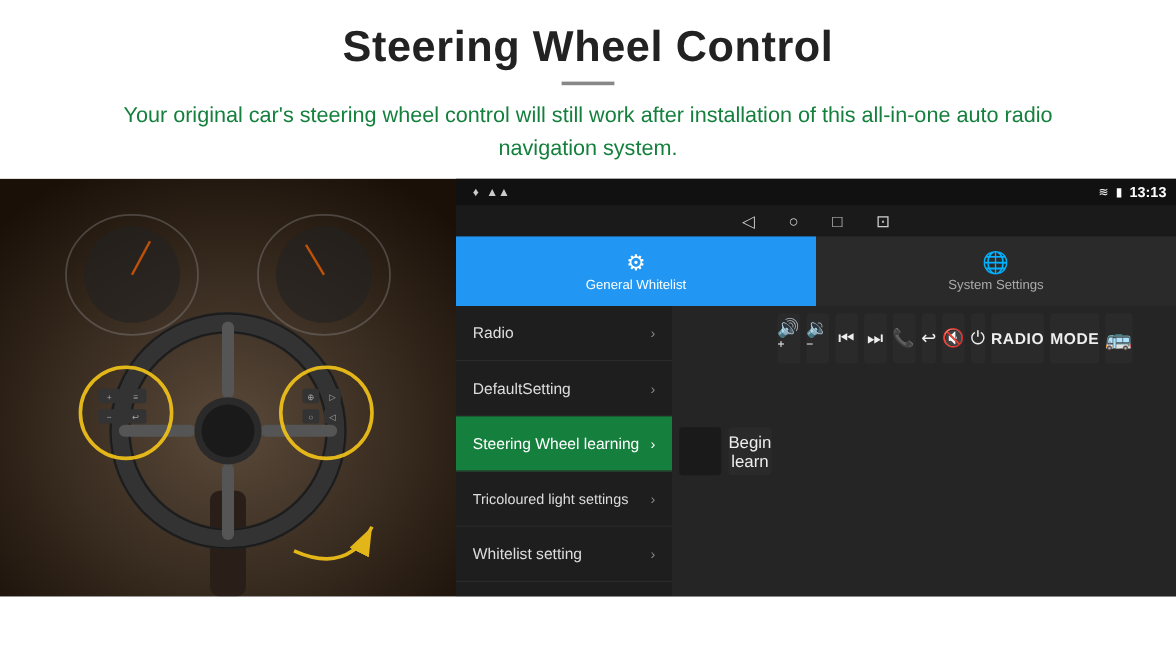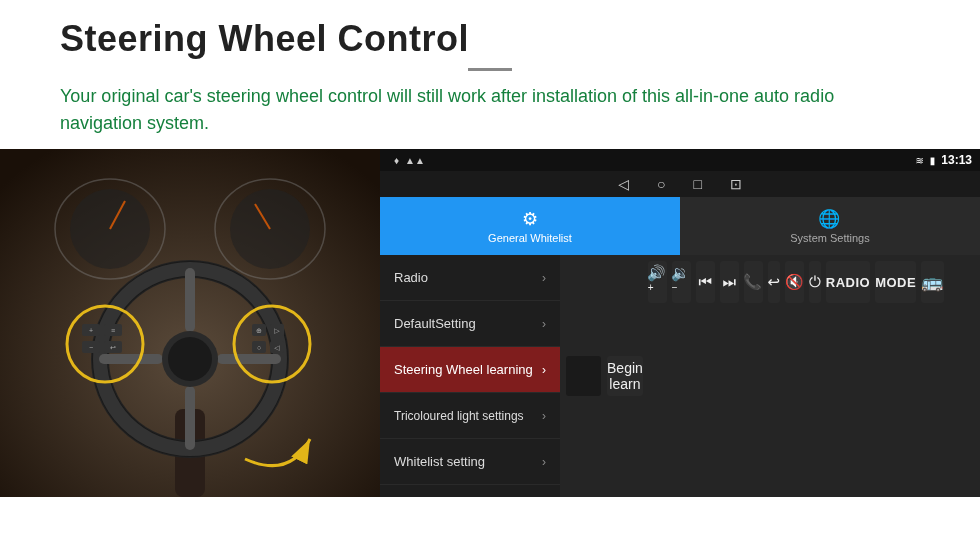--- a/index.html
+++ b/index.html
@@ -7,21 +7,21 @@
       width: 980px;
       height: 542px;
       overflow: hidden;
       font-family: Arial, sans-serif;
       background: #fff;
     }
 
     
     .top-section {
       background: #fff;
-      text-align: left;
+      text-align: center;
       padding: 18px 60px 12px;
     }
     .main-title {
       font-size: 36px;
       font-weight: 800;
       color: #222;
       letter-spacing: 0.5px;
     }
     .title-divider {
       width: 44px;
@@ -163,21 +163,21 @@
       align-items: center;
       justify-content: space-between;
       padding: 0 14px;
       height: 46px;
       color: #ddd;
       font-size: 13px;
       border-bottom: 1px solid #2a2a2a;
       cursor: pointer;
     }
     .menu-item.active {
-      background: #7f1d1d;
+      background: #15803d;
       color: #fff;
     }
     .menu-item-text {
       flex: 1;
     }
     .menu-chevron {
       color: #888;
       font-size: 12px;
     }
     .menu-item.active .menu-chevron {

